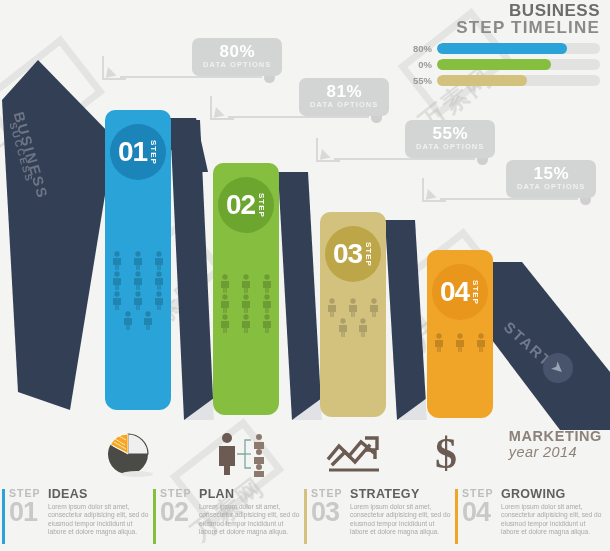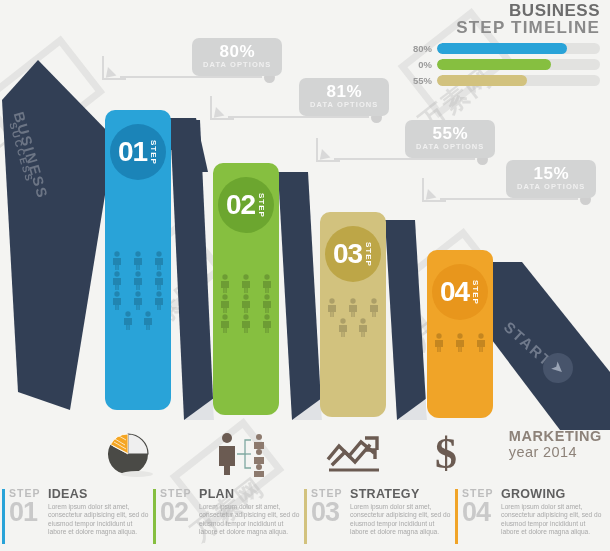--- a/index.html
+++ b/index.html
@@ -44,21 +44,21 @@
   .badge .stp{font-size:8px;font-weight:bold;color:#ffffff;letter-spacing:1px;
                writing-mode:vertical-rl;margin-left:2px;}
   .people{position:absolute;display:flex;flex-wrap:wrap;justify-content:center;}
 
   
   .bicon{position:absolute;}
 
   
   #marketing{position:absolute;right:8px;top:428px;text-align:left;color:#8d8279;}
   #marketing .m1{font-size:14.5px;font-weight:bold;letter-spacing:.6px;line-height:16px;}
-  #marketing .m2{font-size:14.5px;letter-spacing:.4px;line-height:16px;}
+  #marketing .m2{font-size:14.5px;letter-spacing:.4px;line-height:16px;font-style:italic;}
 
   
   #steps{position:absolute;left:0;top:487px;width:610px;height:64px;display:flex;}
   .step{position:relative;width:151px;display:flex;padding-left:9px;box-sizing:border-box;}
   .step .bar{position:absolute;left:2px;top:2px;width:3px;height:55px;}
   .step .numcol{width:34px;}
   .step .s-word{font-size:10.5px;font-weight:bold;color:#bdbdbd;letter-spacing:1px;line-height:12px;}
   .step .s-num{font-size:27px;font-weight:bold;color:#c9c9c9;line-height:26px;letter-spacing:-1px;}
   .step .txtcol{flex:1;padding-left:5px;}
   .step .s-title{font-size:12.5px;font-weight:bold;color:#5f5f5f;letter-spacing:.3px;line-height:14px;}

